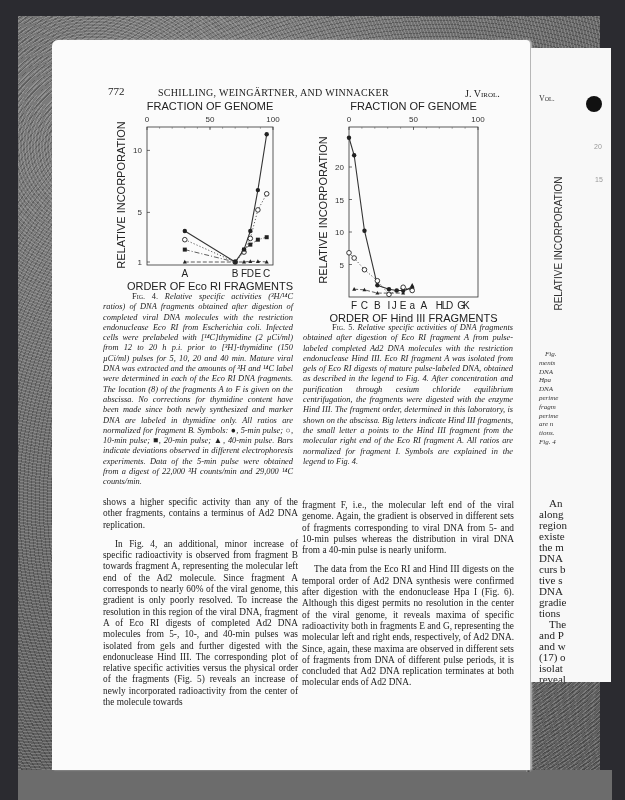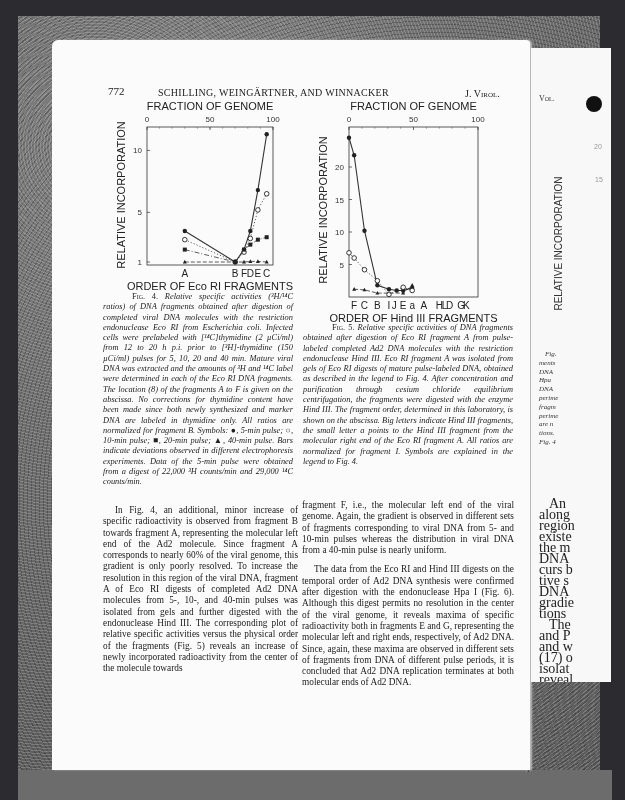--- a/index.html
+++ b/index.html
@@ -31,21 +31,21 @@
   .caption { position:absolute; font-size:8.4px; line-height:10.3px; color:#222; font-style:italic; text-align:justify; }
   .caption .fig { font-style:normal; font-variant:small-caps;margin-left:19px; }
   .body-text { position:absolute; font-size:9.3px; line-height:11.3px; color:#1a1a1a; text-align:justify; }
   .body-text p { margin:0; }
   .body-text p.indent { text-indent:12px;margin-top:8px; }
 
   .rp-vol { position:absolute; left:8px; top:46px; font-size:8px; color:#333; font-variant:small-caps; }
   .rp-hole { position:absolute; border-radius:50%; background:#111; width:16px; height:16px; }
   .rp-ylabel { position:absolute; left:-40px; top:190px; transform:rotate(-90deg); font-family:"Liberation Sans", sans-serif; font-size:10px; color:#333; white-space:nowrap; }
   .rp-caption { position:absolute; left:8px; top:302px; font-size:7px; line-height:8.8px; font-style:italic; color:#333; }
-  .rp-body { position:absolute; left:8px; top:450px; font-size:14px; line-height:11px; color:#222; }
+  .rp-body { position:absolute; left:8px; top:450px; font-size:11px; line-height:11px; color:#222; }
   .rp-tick { position:absolute; font-family:"Liberation Sans", sans-serif; font-size:7px; color:#999; }
 </style>
 </head>
 <body>
 
 <div class="scan-border"></div>
 <div class="right-strip"></div>
 <div class="bottom-noise"></div>
 <div class="spine"></div>
 
@@ -195,20 +195,21 @@
   <span class="fig">Fig. 4.</span>
   <span>Relative specific activities (³H/¹⁴C ratios) of DNA fragments obtained after digestion of completed viral DNA molecules with the restriction endonuclease Eco RI from Escherichia coli. Infected cells were prelabeled with [¹⁴C]thymidine (2 µCi/ml) from 12 to 20 h p.i. prior to [³H]-thymidine (150 µCi/ml) pulses for 5, 10, 20 and 40 min. Mature viral DNA was extracted and the amounts of ³H and ¹⁴C label were determined in each of the Eco RI DNA fragments. The location (8) of the fragments A to F is given on the abscissa. No corrections for thymidine content have been made since both newly synthesized and marker DNA are labeled in thymidine only. All ratios are normalized for fragment B. Symbols: ●, 5-min pulse; ○, 10-min pulse; ■, 20-min pulse; ▲, 40-min pulse. Bars indicate deviations observed in different electrophoresis experiments. Data of the 5-min pulse were obtained from a digest of 22,000 ³H counts/min and 29,000 ¹⁴C counts/min.</span>
 </div>
 
 <div class="caption" style="left:303px; top:323px; width:210px; text-indent:10px;">
   <span class="fig">Fig. 5.</span>
   <span>Relative specific activities of DNA fragments obtained after digestion of Eco RI fragment A from pulse-labeled completed Ad2 DNA molecules with the restriction endonuclease Hind III. Eco RI fragment A was isolated from gels of Eco RI digests of mature pulse-labeled DNA, obtained as described in the legend to Fig. 4. After concentration and purification through cesium chloride equilibrium centrifugation, the fragments were digested with the enzyme Hind III. The fragment order, determined in this laboratory, is shown on the abscissa. Big letters indicate Hind III fragments, the small letter a points to the Hind III fragment from the molecular right end of the Eco RI fragment A. All ratios are normalized for fragment I. Symbols are explained in the legend to Fig. 4.</span>
 </div>
 
 <div class="body-text" style="left:103px; top:497px; width:195px;">
+  <p>shows a higher specific activity than any of the other fragments, contains a terminus of Ad2 DNA replication.</p>
   <p class="indent">In Fig. 4, an additional, minor increase of specific radioactivity is observed from fragment B towards fragment A, representing the molecular left end of the Ad2 molecule. Since fragment A corresponds to nearly 60% of the viral genome, this gradient is only poorly resolved. To increase the resolution in this region of the viral DNA, fragment A of Eco RI digests of completed Ad2 DNA molecules from 5-, 10-, and 40-min pulses was isolated from gels and further digested with the endonuclease Hind III. The corresponding plot of relative specific activities versus the physical order of the fragments (Fig. 5) reveals an increase of newly incorporated radioactivity from the center of the molecule towards</p>
 </div>
 
 <div class="body-text" style="left:302px; top:500px; width:212px;">
   <p>fragment F, i.e., the molecular left end of the viral genome. Again, the gradient is observed in different sets of fragments corresponding to viral DNA from 5- and 10-min pulses whereas the distribution in viral DNA from a 40-min pulse is nearly uniform.</p>
   <p class="indent">The data from the Eco RI and Hind III digests on the temporal order of Ad2 DNA synthesis were confirmed after digestion with the endonuclease Hpa I (Fig. 6). Although this digest permits no resolution in the center of the viral genome, it reveals maxima of specific radioactivity both in fragments E and G, representing the molecular left and right ends, respectively, of Ad2 DNA. Since, again, these maxima are observed in different sets of fragments from DNA of different pulse periods, it is concluded that Ad2 DNA replication terminates at both molecular ends of Ad2 DNA.</p>
 </div>
 
 <div class="right-page">
   <span class="rp-vol">Vol.</span>

